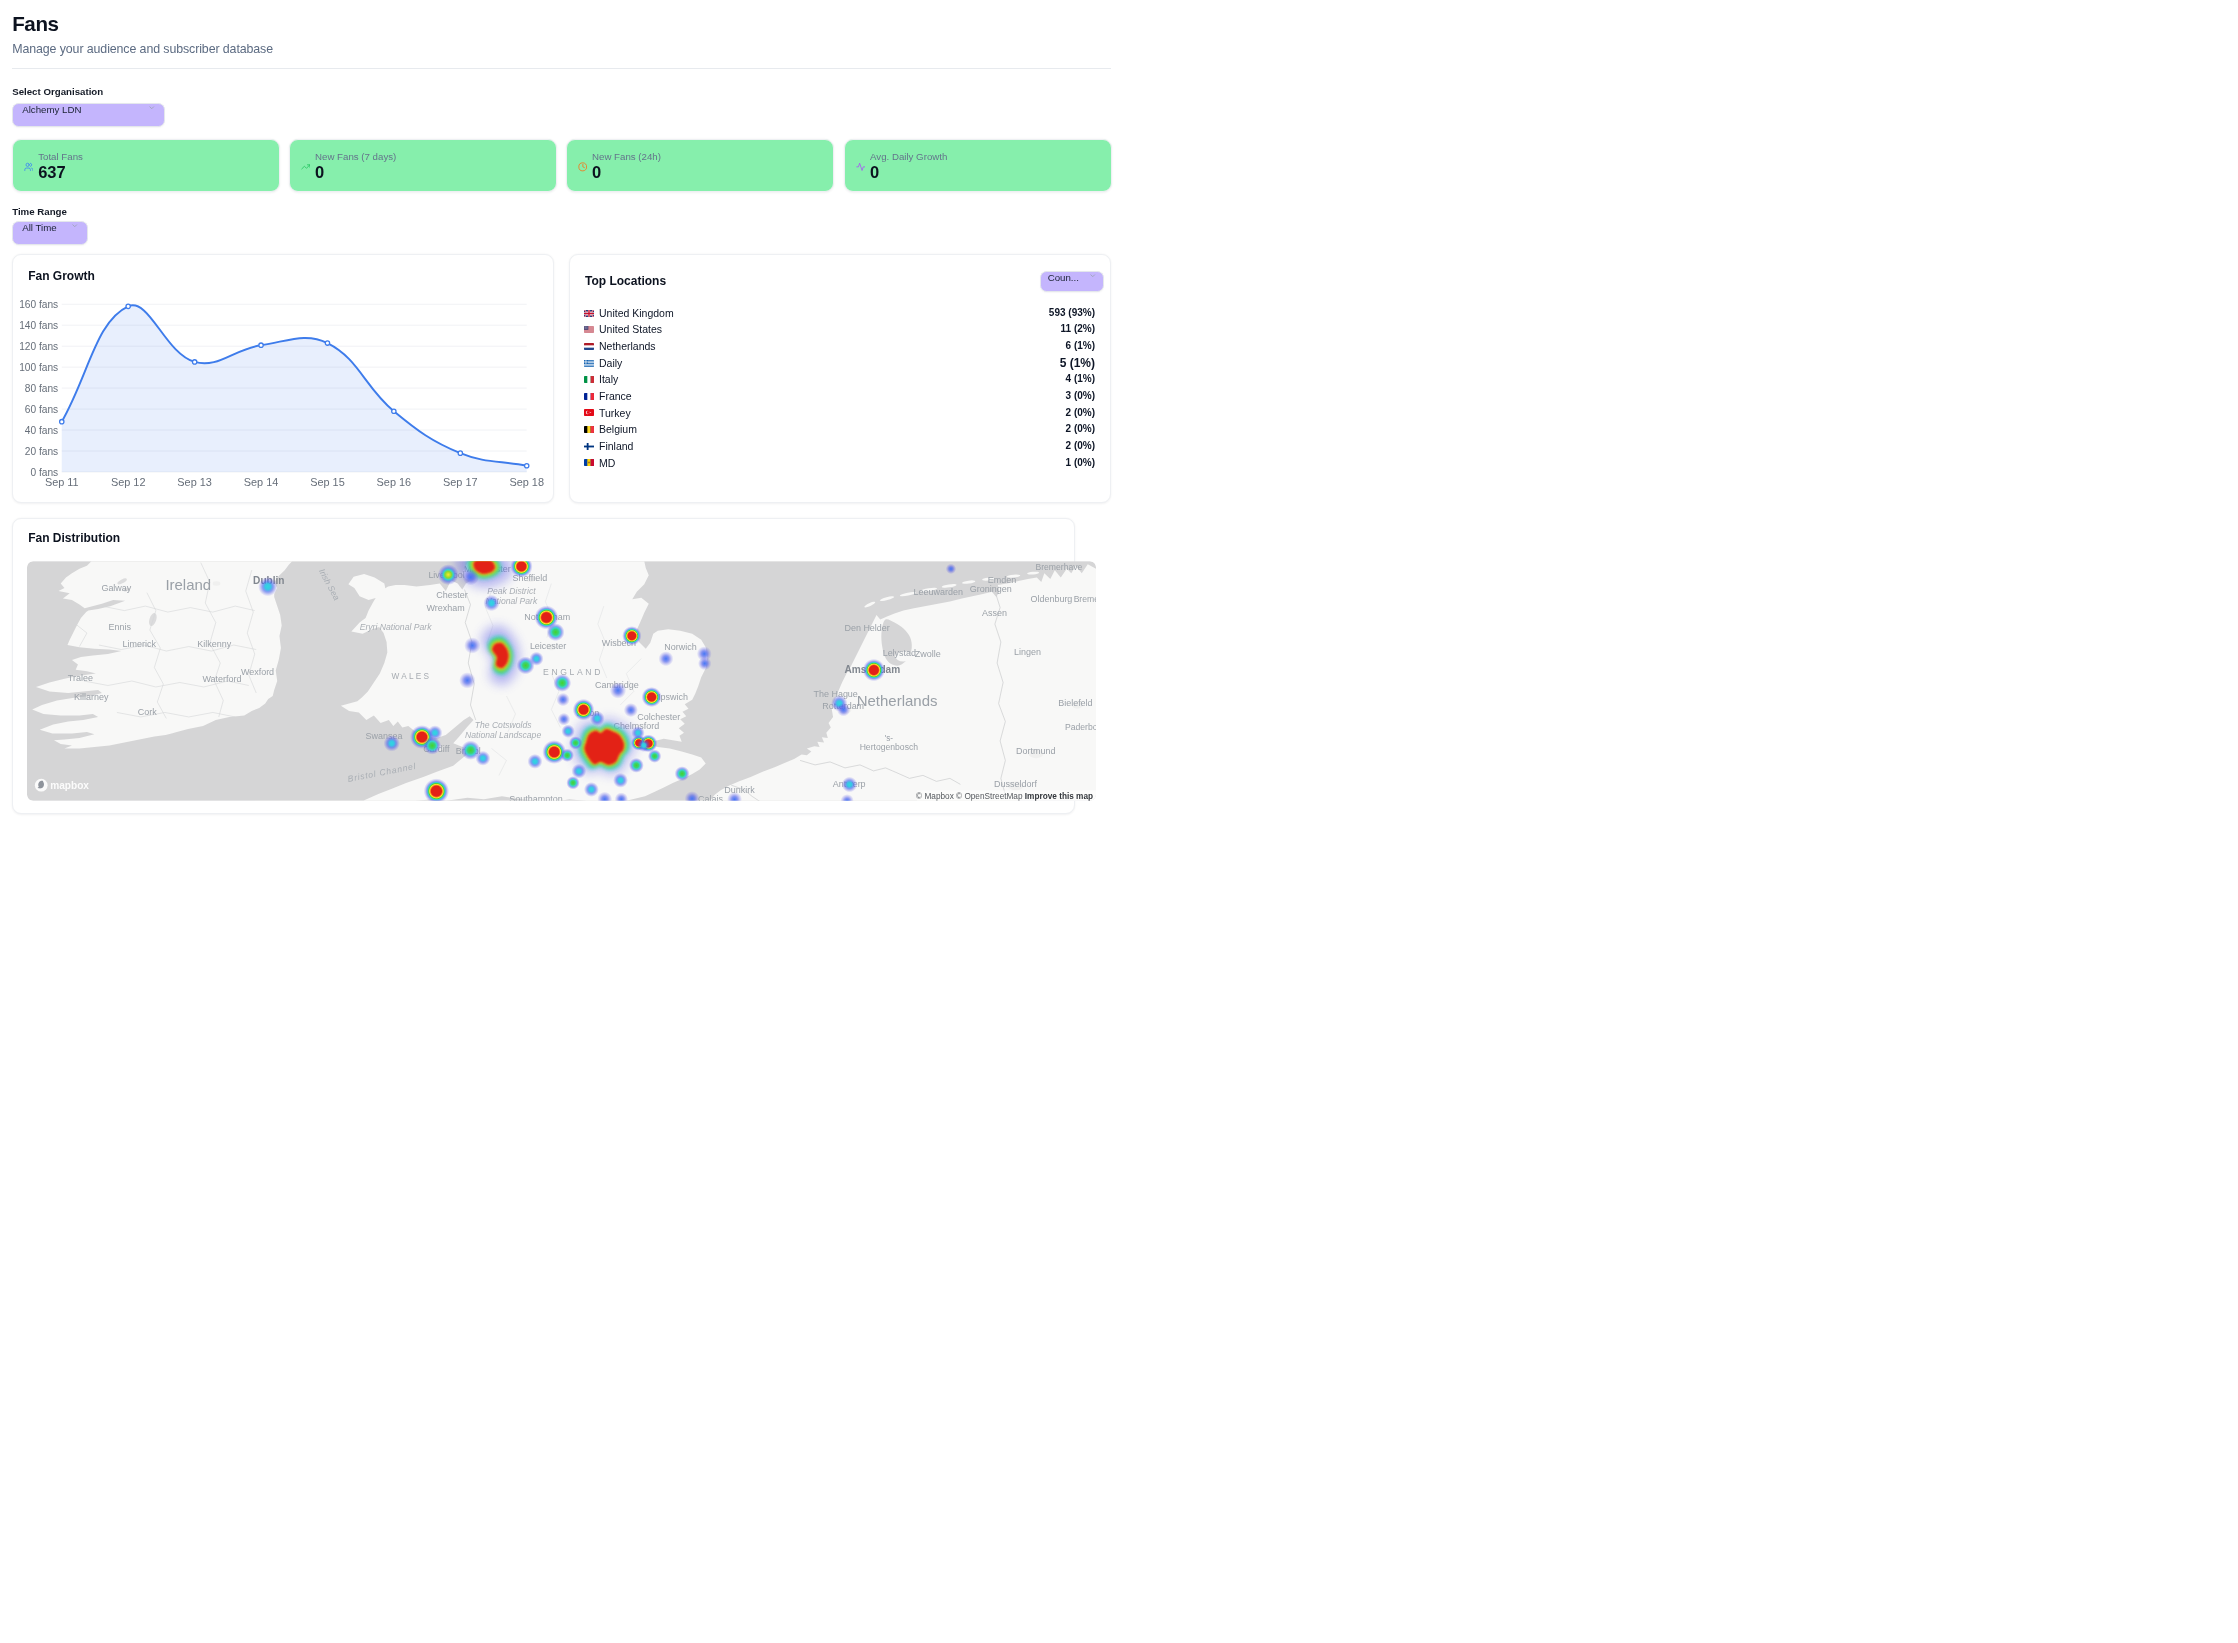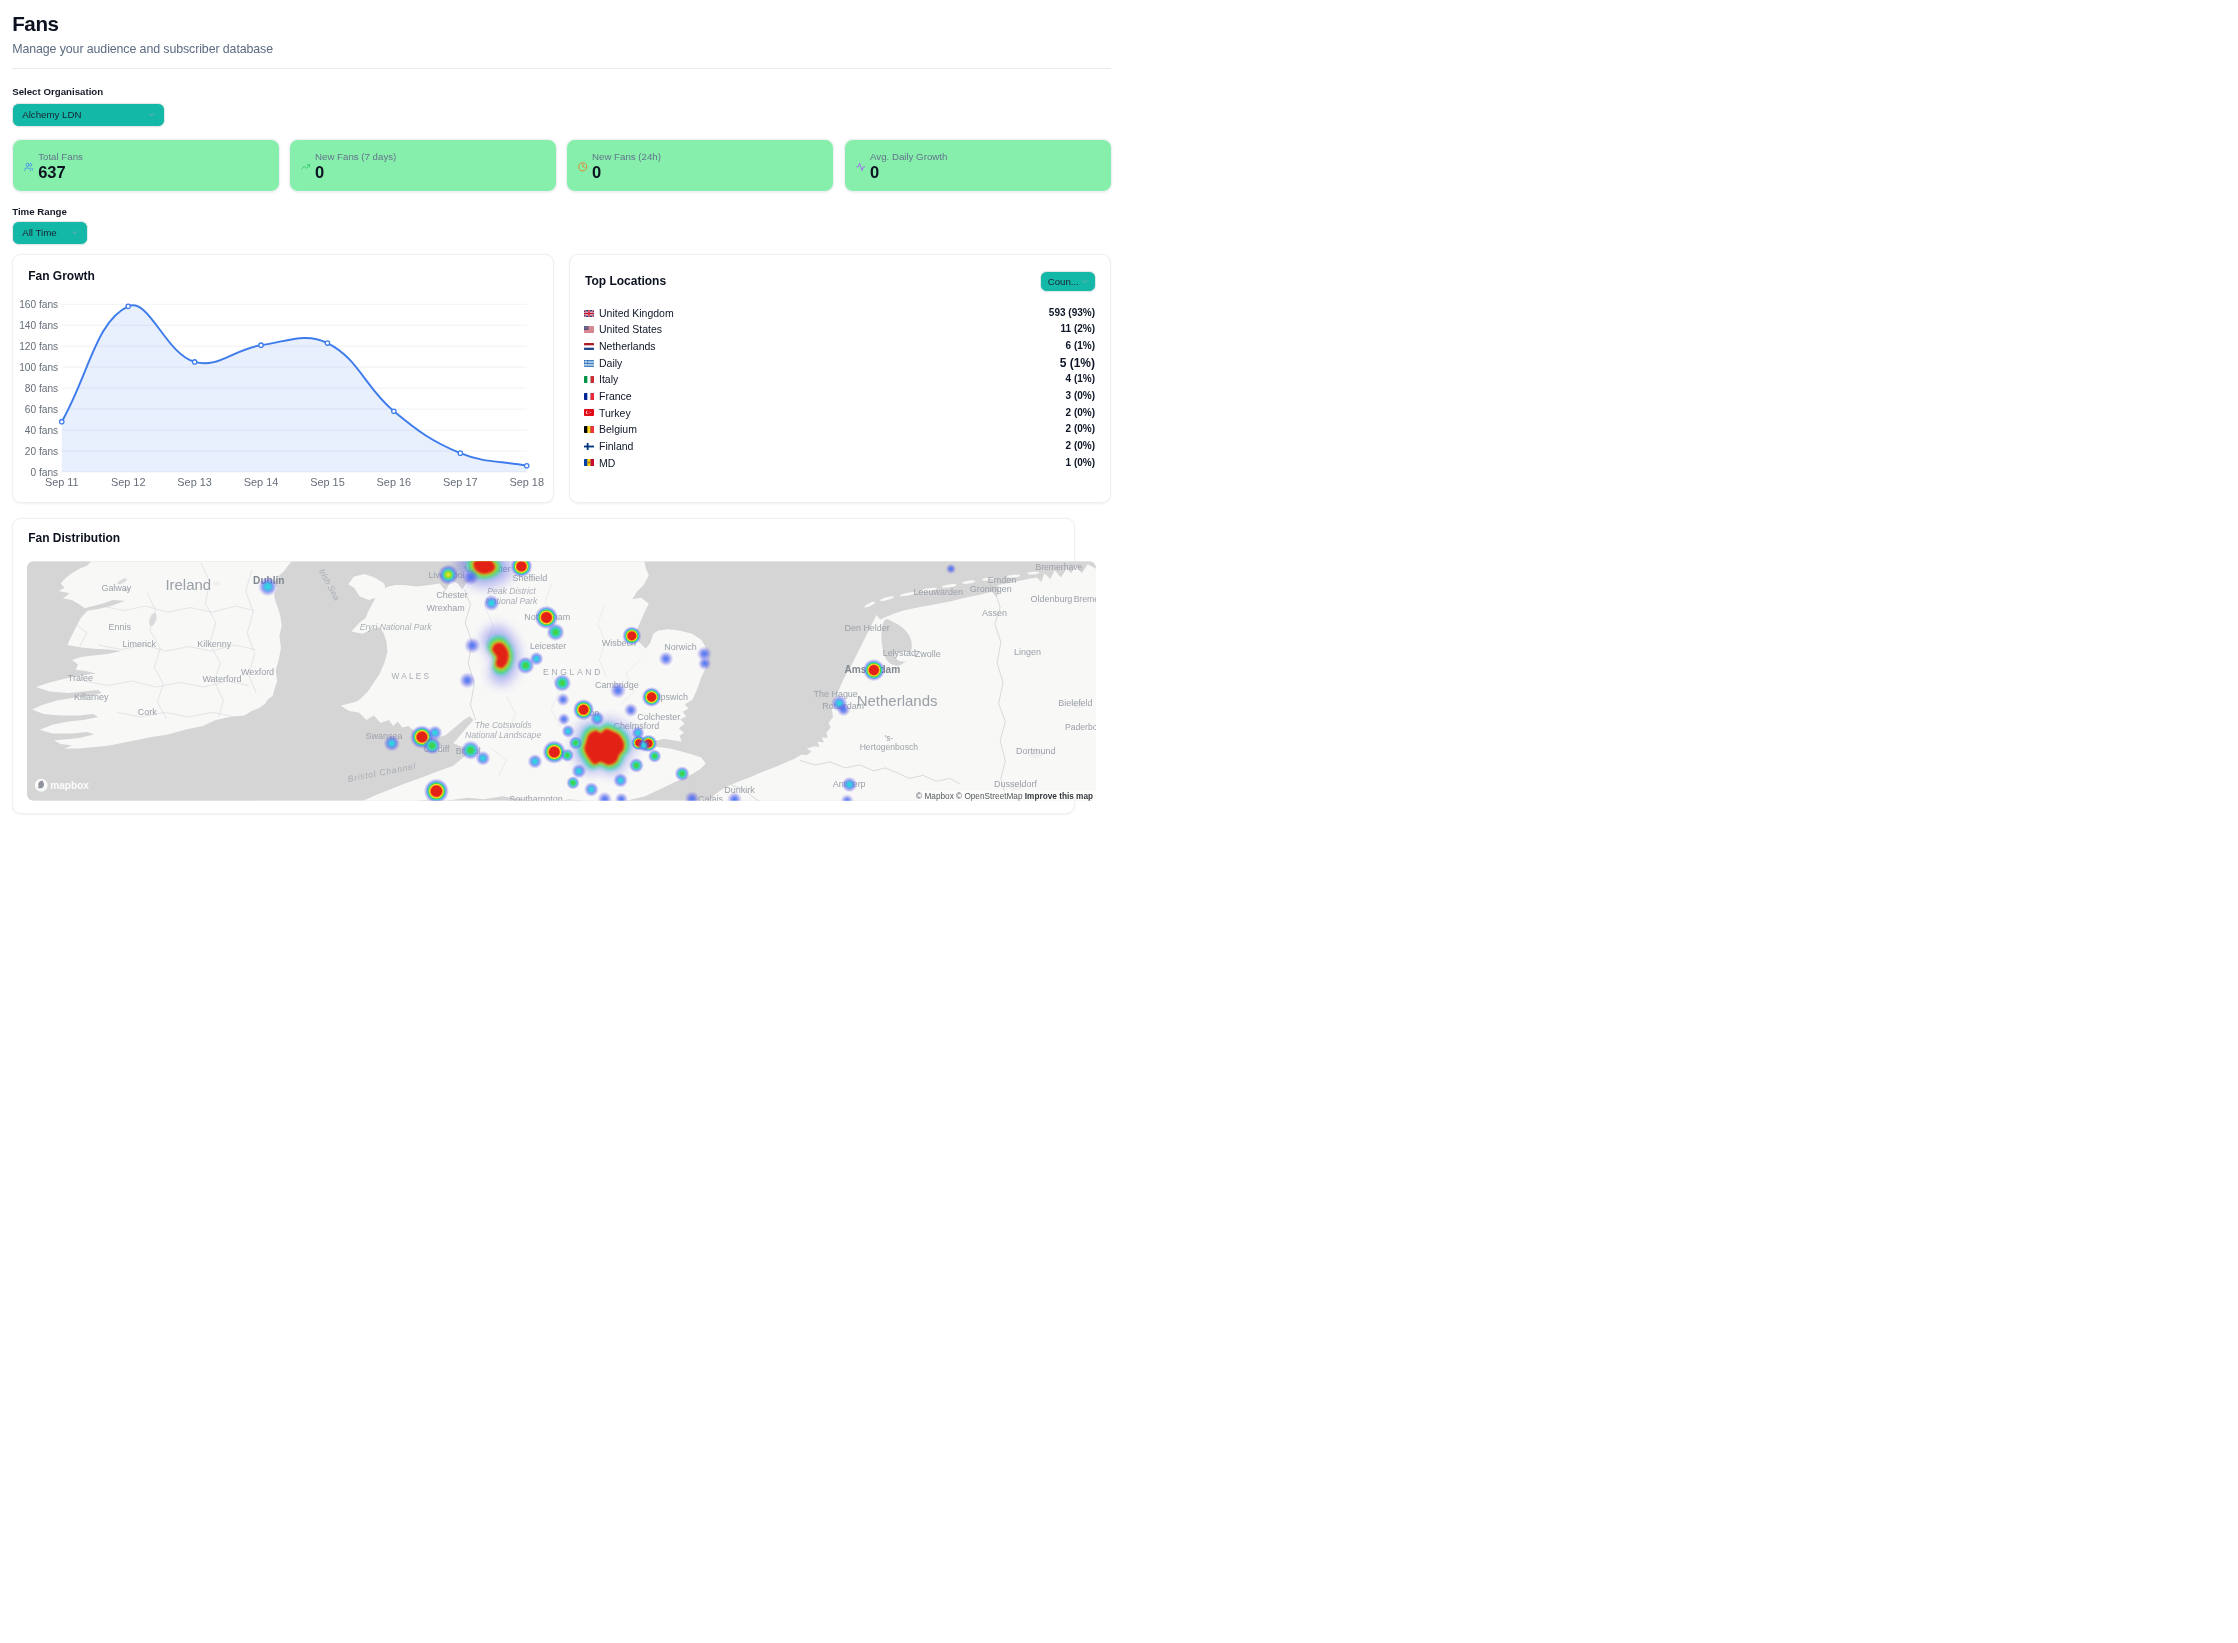--- a/index.html
+++ b/index.html
@@ -1,21 +1,21 @@
 <!DOCTYPE html>
 <html style="font-size:12px"><head><meta charset="utf-8"><style>
 * { margin:0; padding:0; box-sizing:border-box; }
 html,body { width:1119px; height:822px; background:#fff;
   font-family:"Liberation Sans", sans-serif; position:relative; overflow:hidden; }
 h1 { position:absolute; left:12.2px; top:12px; font-size:20.6px; line-height:24px; font-weight:700; color:#0c121f; letter-spacing:-0.4px; }
 .sub { position:absolute; left:12.2px; top:42px; font-size:12.4px; letter-spacing:-0.1px; color:#5c6b82; }
 .divider { position:absolute; left:12.2px; top:68px; width:1099px; height:0.7px; background:#e7eaee; }
 .lbl { position:absolute; font-size:9.7px; font-weight:700; color:#141a26; }
-.select { position:absolute; background:#14b8a6; border:0.7px solid #e4e7ec; border-radius:6.7px;
-  box-shadow:0 0.7px 1.5px rgba(16,24,40,0.04); display:flex; align-items:center;
+.select { position:absolute; background:#c4b5fd; border:0.7px solid #e4e7ec; border-radius:6.7px;
+  box-shadow:0 0.7px 1.5px rgba(16,24,40,0.04); display:flex; 
   font-size:9.7px; color:#1a2233; padding:0 9px; justify-content:space-between; }
 .scard { position:absolute; top:139px; width:268px; height:53px; background:#86efac;
   border:0.7px solid #eef0f3; border-radius:9px; box-shadow:0 0.7px 2.2px rgba(16,24,40,0.06);text-decoration:underline; }
 .sic { position:absolute; left:10.5px; top:21px; }
 .stx { position:absolute; left:25px; top:10.5px; }
 .slb { font-size:9.7px; color:#64748b; line-height:12px; }
 .svl { font-size:16.5px; font-weight:700; color:#0c121f; line-height:18px; margin-top:0.7px; }
 .card { position:absolute; background:#fff; border:0.7px solid #eef0f3; border-radius:9px;
   box-shadow:0 0.7px 2.2px rgba(16,24,40,0.06); }
 .ctitle { position:absolute; left:15px; top:19px; font-size:12px; font-weight:700; color:#0c121f; line-height:15px; }
@@ -120,21 +120,21 @@
       <circle cx="330.8" cy="120.6" r="2.9" fill="#fff" stroke="#3e7ceb" stroke-width="1.7"></circle>
       <circle cx="419.6" cy="117.8" r="2.9" fill="#fff" stroke="#3e7ceb" stroke-width="1.7"></circle>
       <circle cx="508.4" cy="208.9" r="2.9" fill="#fff" stroke="#3e7ceb" stroke-width="1.7"></circle>
       <circle cx="597.3" cy="265.0" r="2.9" fill="#fff" stroke="#3e7ceb" stroke-width="1.7"></circle>
       <circle cx="686.1" cy="281.8" r="2.9" fill="#fff" stroke="#3e7ceb" stroke-width="1.7"></circle>
 </svg>
 </div>
 
 <div class="card" style="left:569px;top:254px;width:542px;height:249px">
   <div class="ctitle" style="top:19px">Top Locations</div>
-  <div class="select" style="left:470px;top:16px;width:56px;height:21px;padding:0 6.7px">
+  <div class="select" style="left:470px;top:16px;width:64px;height:21px;padding:0 6.7px">
     <span style="white-space:nowrap;overflow:hidden;max-width:34px">Coun...</span>
       <svg width="7.5" height="7.5" viewBox="0 0 24 24" fill="none" stroke="#9aa3b2" stroke-width="2.6" stroke-linecap="round" stroke-linejoin="round">
         <polyline points="6 9 12 15 18 9"></polyline>
       </svg>
     </div>
   <div style="position:absolute;left:14px;top:55px">
       <svg width="10" height="7" viewBox="0 0 60 42" style="border-radius:0.7px;display:block">
         <rect width="60" height="42" fill="#012169"></rect>
         <path d="M0 0L60 42M60 0L0 42" stroke="#fff" stroke-width="8.4"></path>
         <path d="M0 0L60 42M60 0L0 42" stroke="#C8102E" stroke-width="5"></path>

